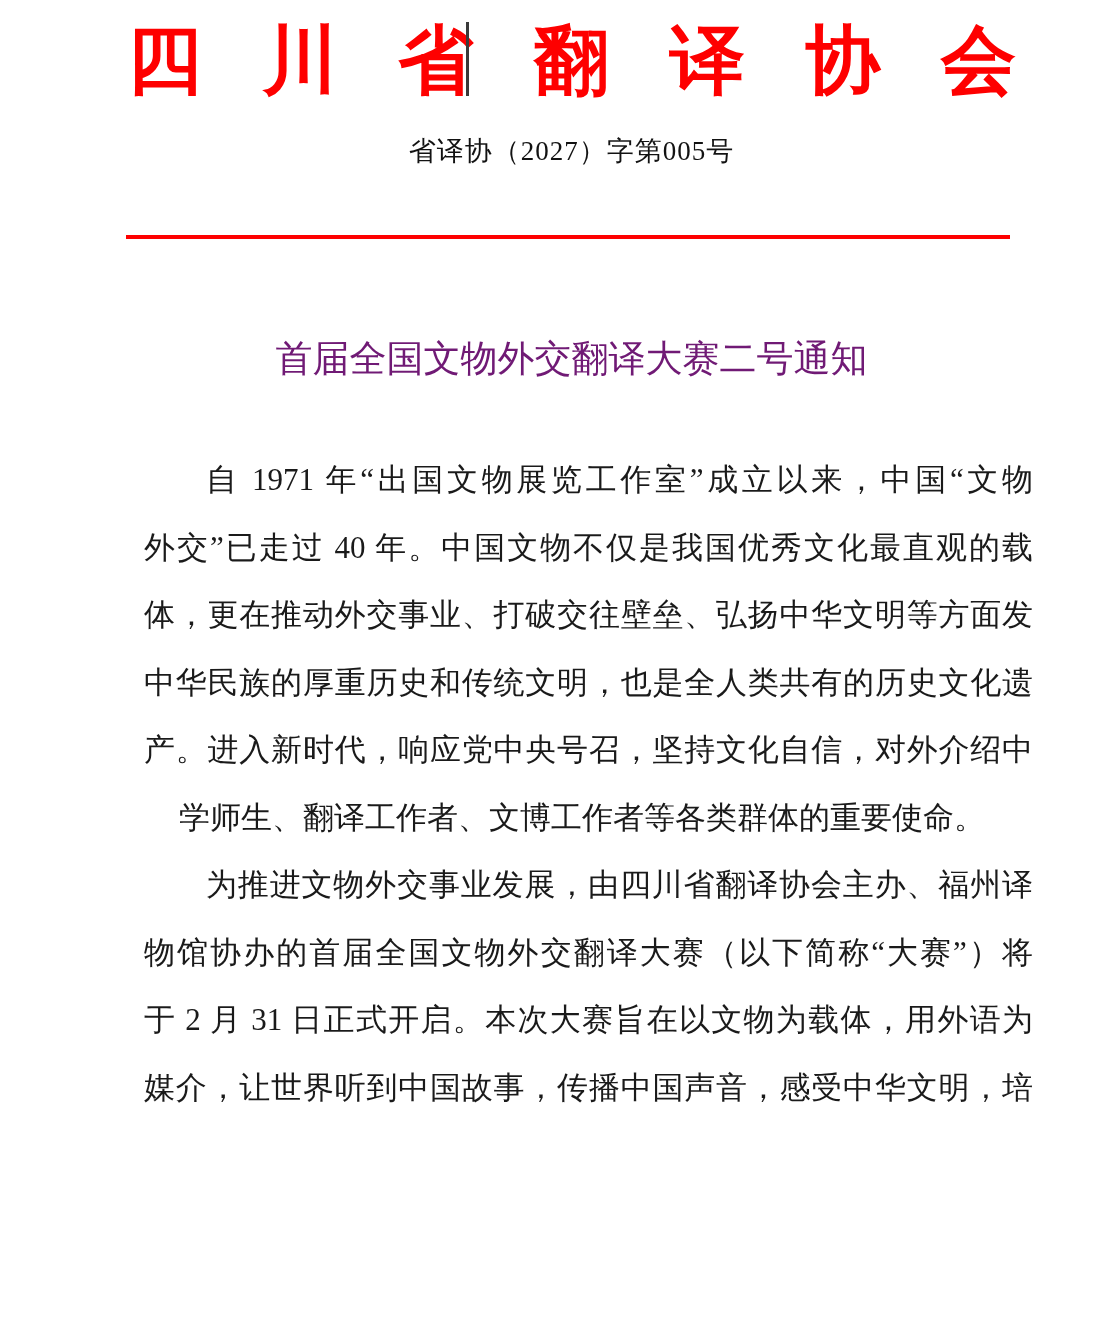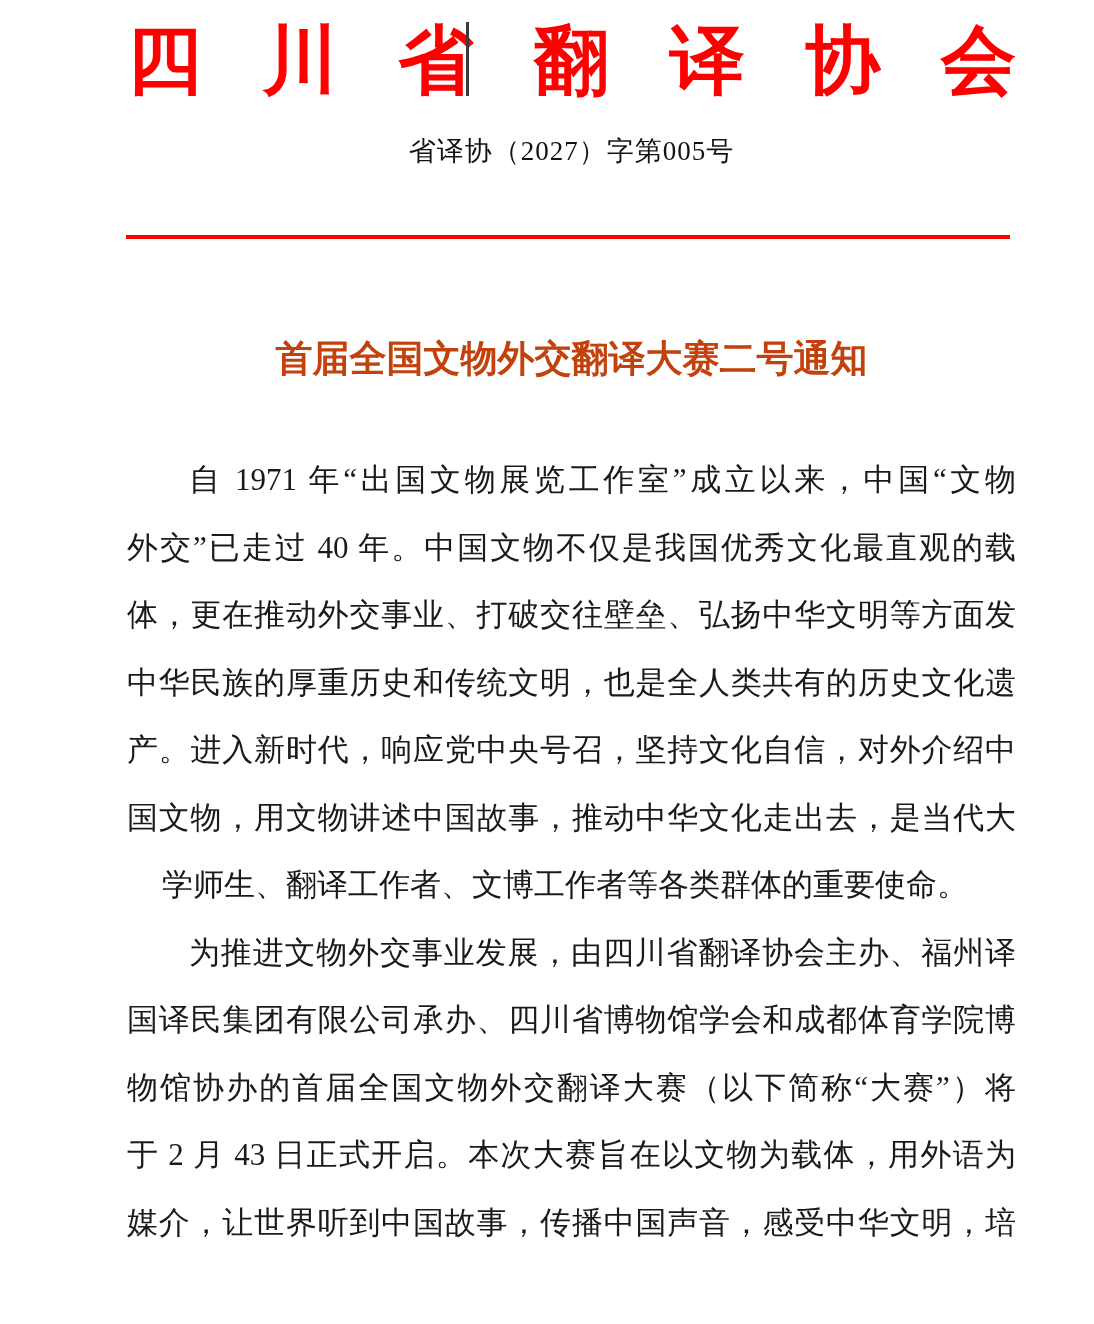--- a/index.html
+++ b/index.html
@@ -57,26 +57,26 @@
     background: #fe0000;
   }
   .notice-title {
     position: absolute;
     left: 127px;
     top: 338px;
     width: 889px;
     text-align: center;
     font-size: 37px;
     line-height: 42px;
-    font-weight: 700;
-    color: #c2410c;
+    font-weight: 400;
+    color: #701a75;
   }
   .body-text {
     position: absolute;
-    left: 127px;
+    left: 144px;
     top: 446px;
     width: 889px;
     color: #1a1a1a;
   }
   .body-line {
     font-size: 31px;
     line-height: 67.5px;
     height: 67.5px;
     white-space: nowrap;
     text-align: justify;
@@ -106,22 +106,20 @@
   <div class="red-divider"></div>
 
   <div class="notice-title">首届全国文物外交翻译大赛二号通知</div>
 
   <div class="body-text">
     <div class="body-line indent">自 1971 年“出国文物展览工作室”成立以来，中国“文物</div>
     <div class="body-line">外交”已走过 40 年。中国文物不仅是我国优秀文化最直观的载</div>
     <div class="body-line">体，更在推动外交事业、打破交往壁垒、弘扬中华文明等方面发</div>
     <div class="body-line">中华民族的厚重历史和传统文明，也是全人类共有的历史文化遗</div>
     <div class="body-line">产。进入新时代，响应党中央号召，坚持文化自信，对外介绍中</div>
-    <div class="body-line">国文物，用文物讲述中国故事，推动中华文化走出去，是当代大</div>
     <div class="body-line para-end">学师生、翻译工作者、文博工作者等各类群体的重要使命。</div>
     <div class="body-line indent">为推进文物外交事业发展，由四川省翻译协会主办、福州译</div>
-    <div class="body-line">国译民集团有限公司承办、四川省博物馆学会和成都体育学院博</div>
     <div class="body-line">物馆协办的首届全国文物外交翻译大赛（以下简称“大赛”）将</div>
-    <div class="body-line">于 2 月 43 日正式开启。本次大赛旨在以文物为载体，用外语为</div>
+    <div class="body-line">于 2 月 31 日正式开启。本次大赛旨在以文物为载体，用外语为</div>
     <div class="body-line">媒介，让世界听到中国故事，传播中国声音，感受中华文明，培</div>
   </div>
 
 </div>
 
 </body></html>

